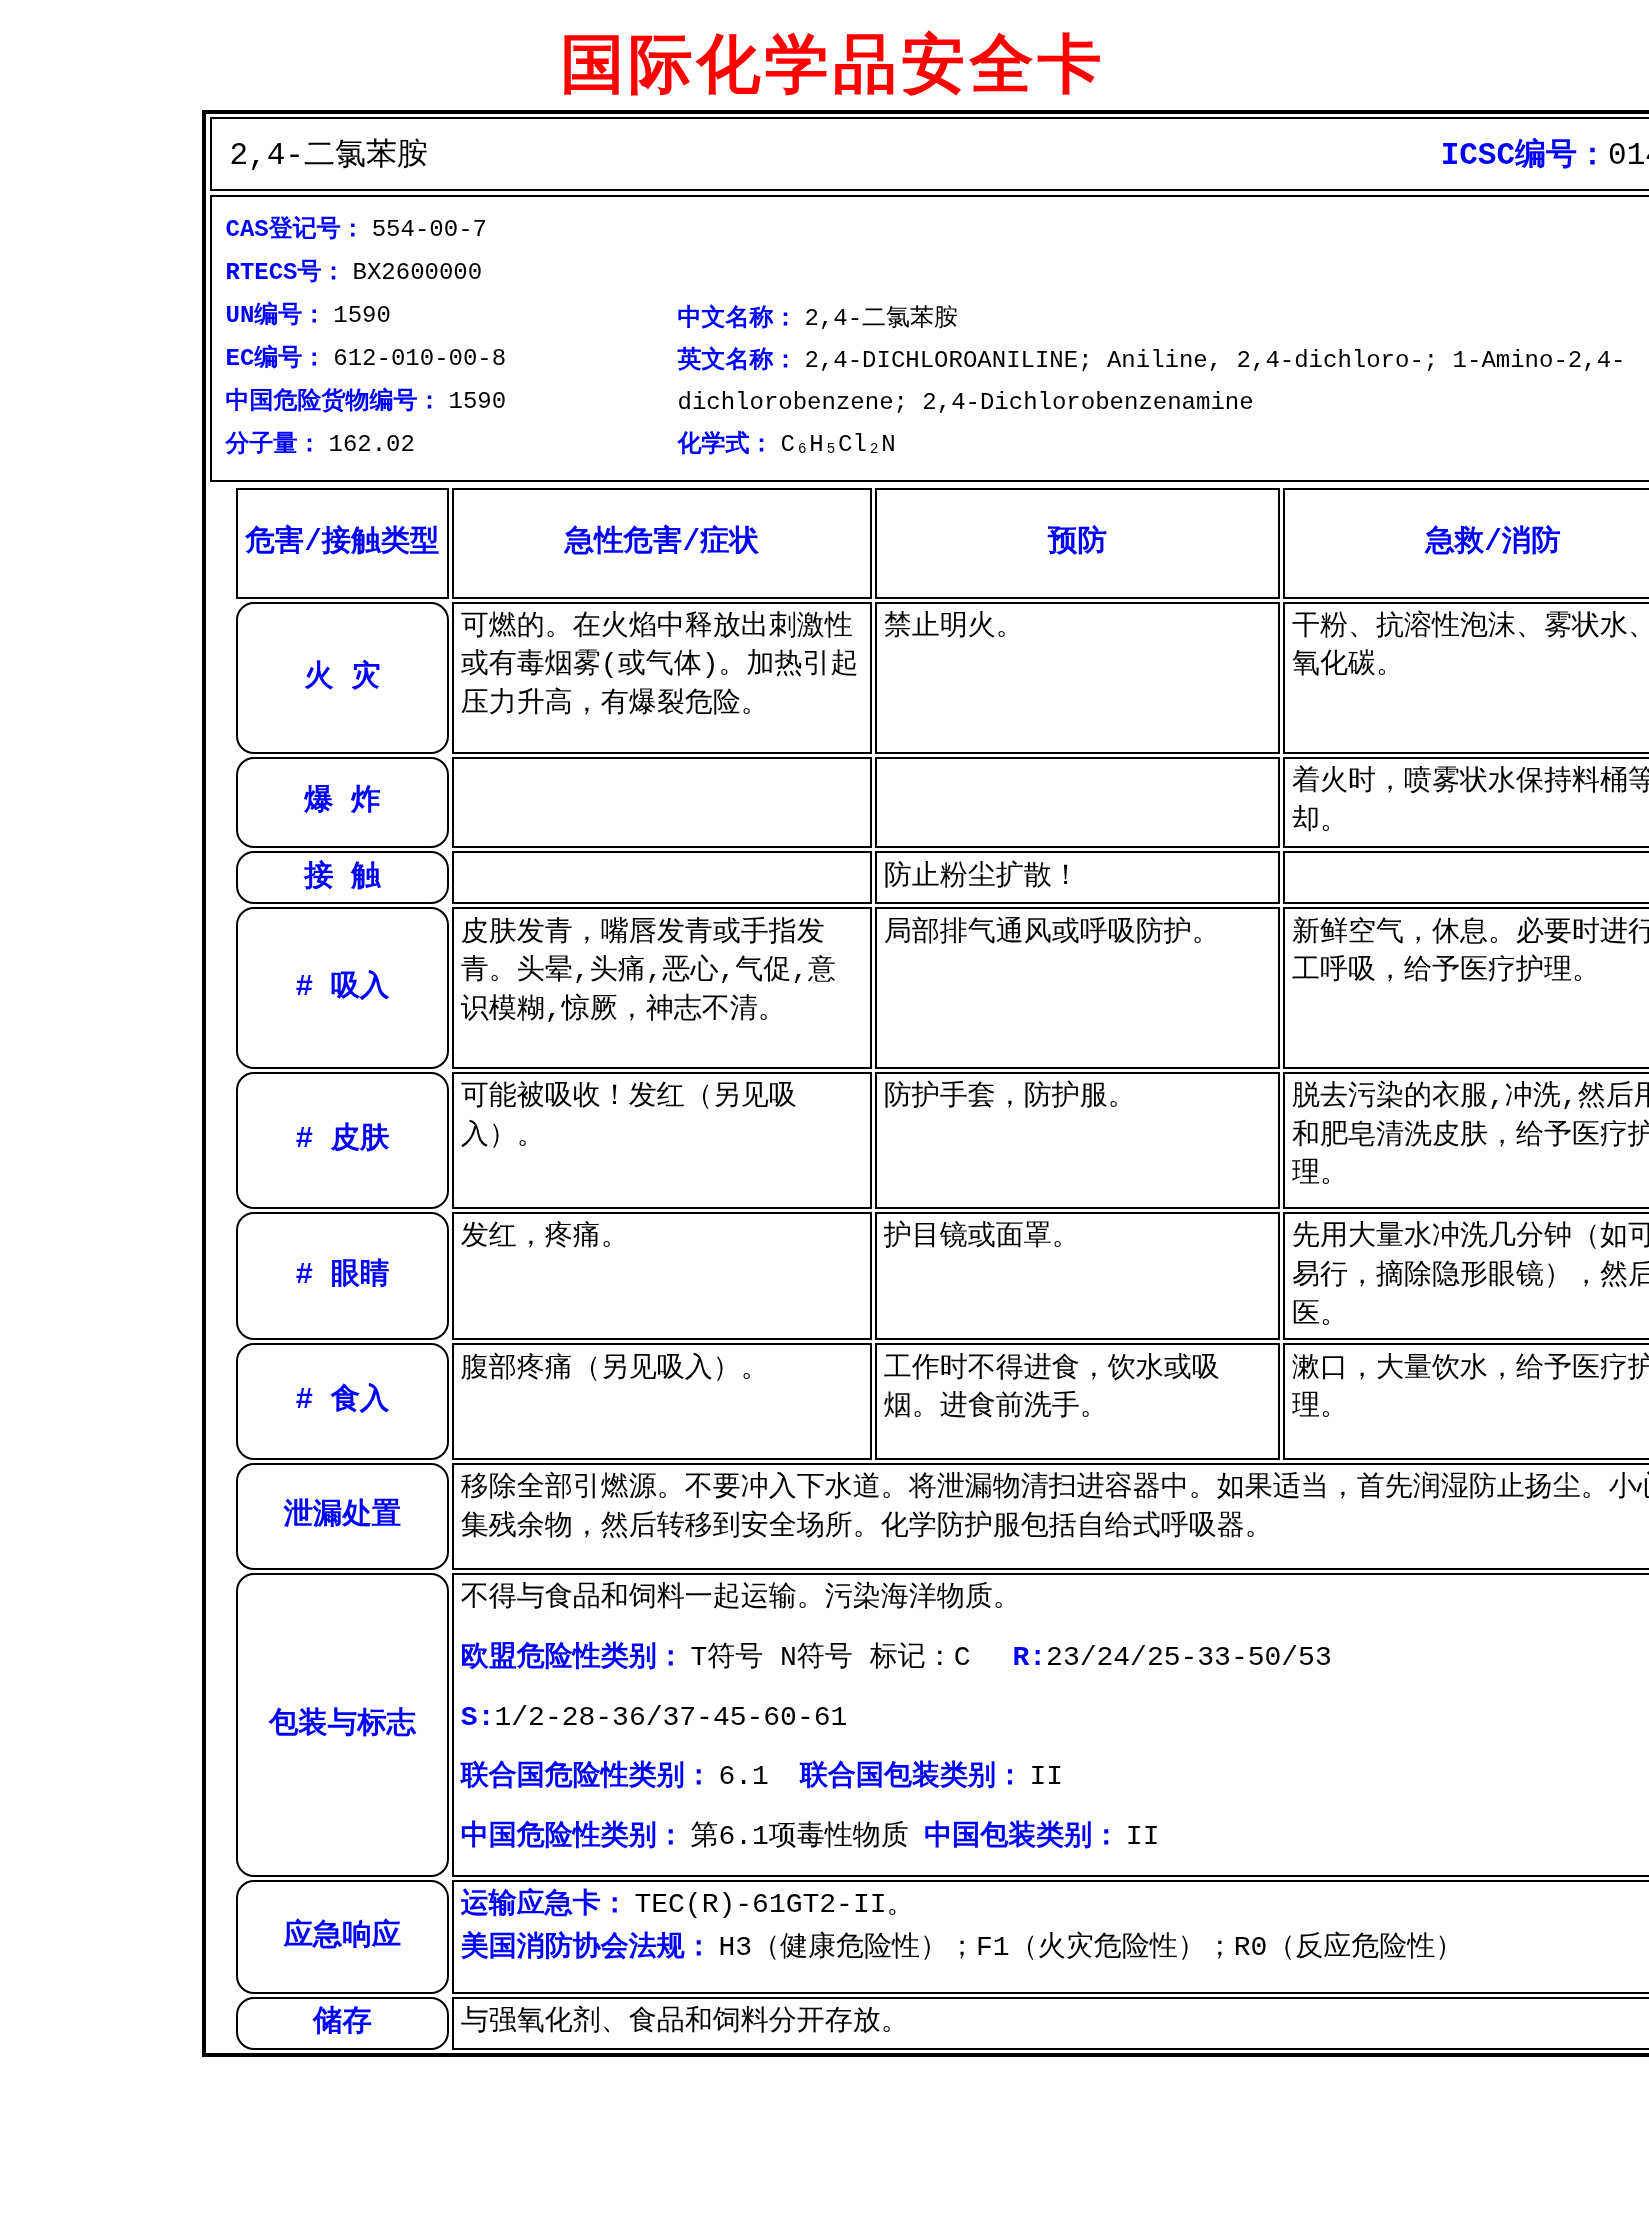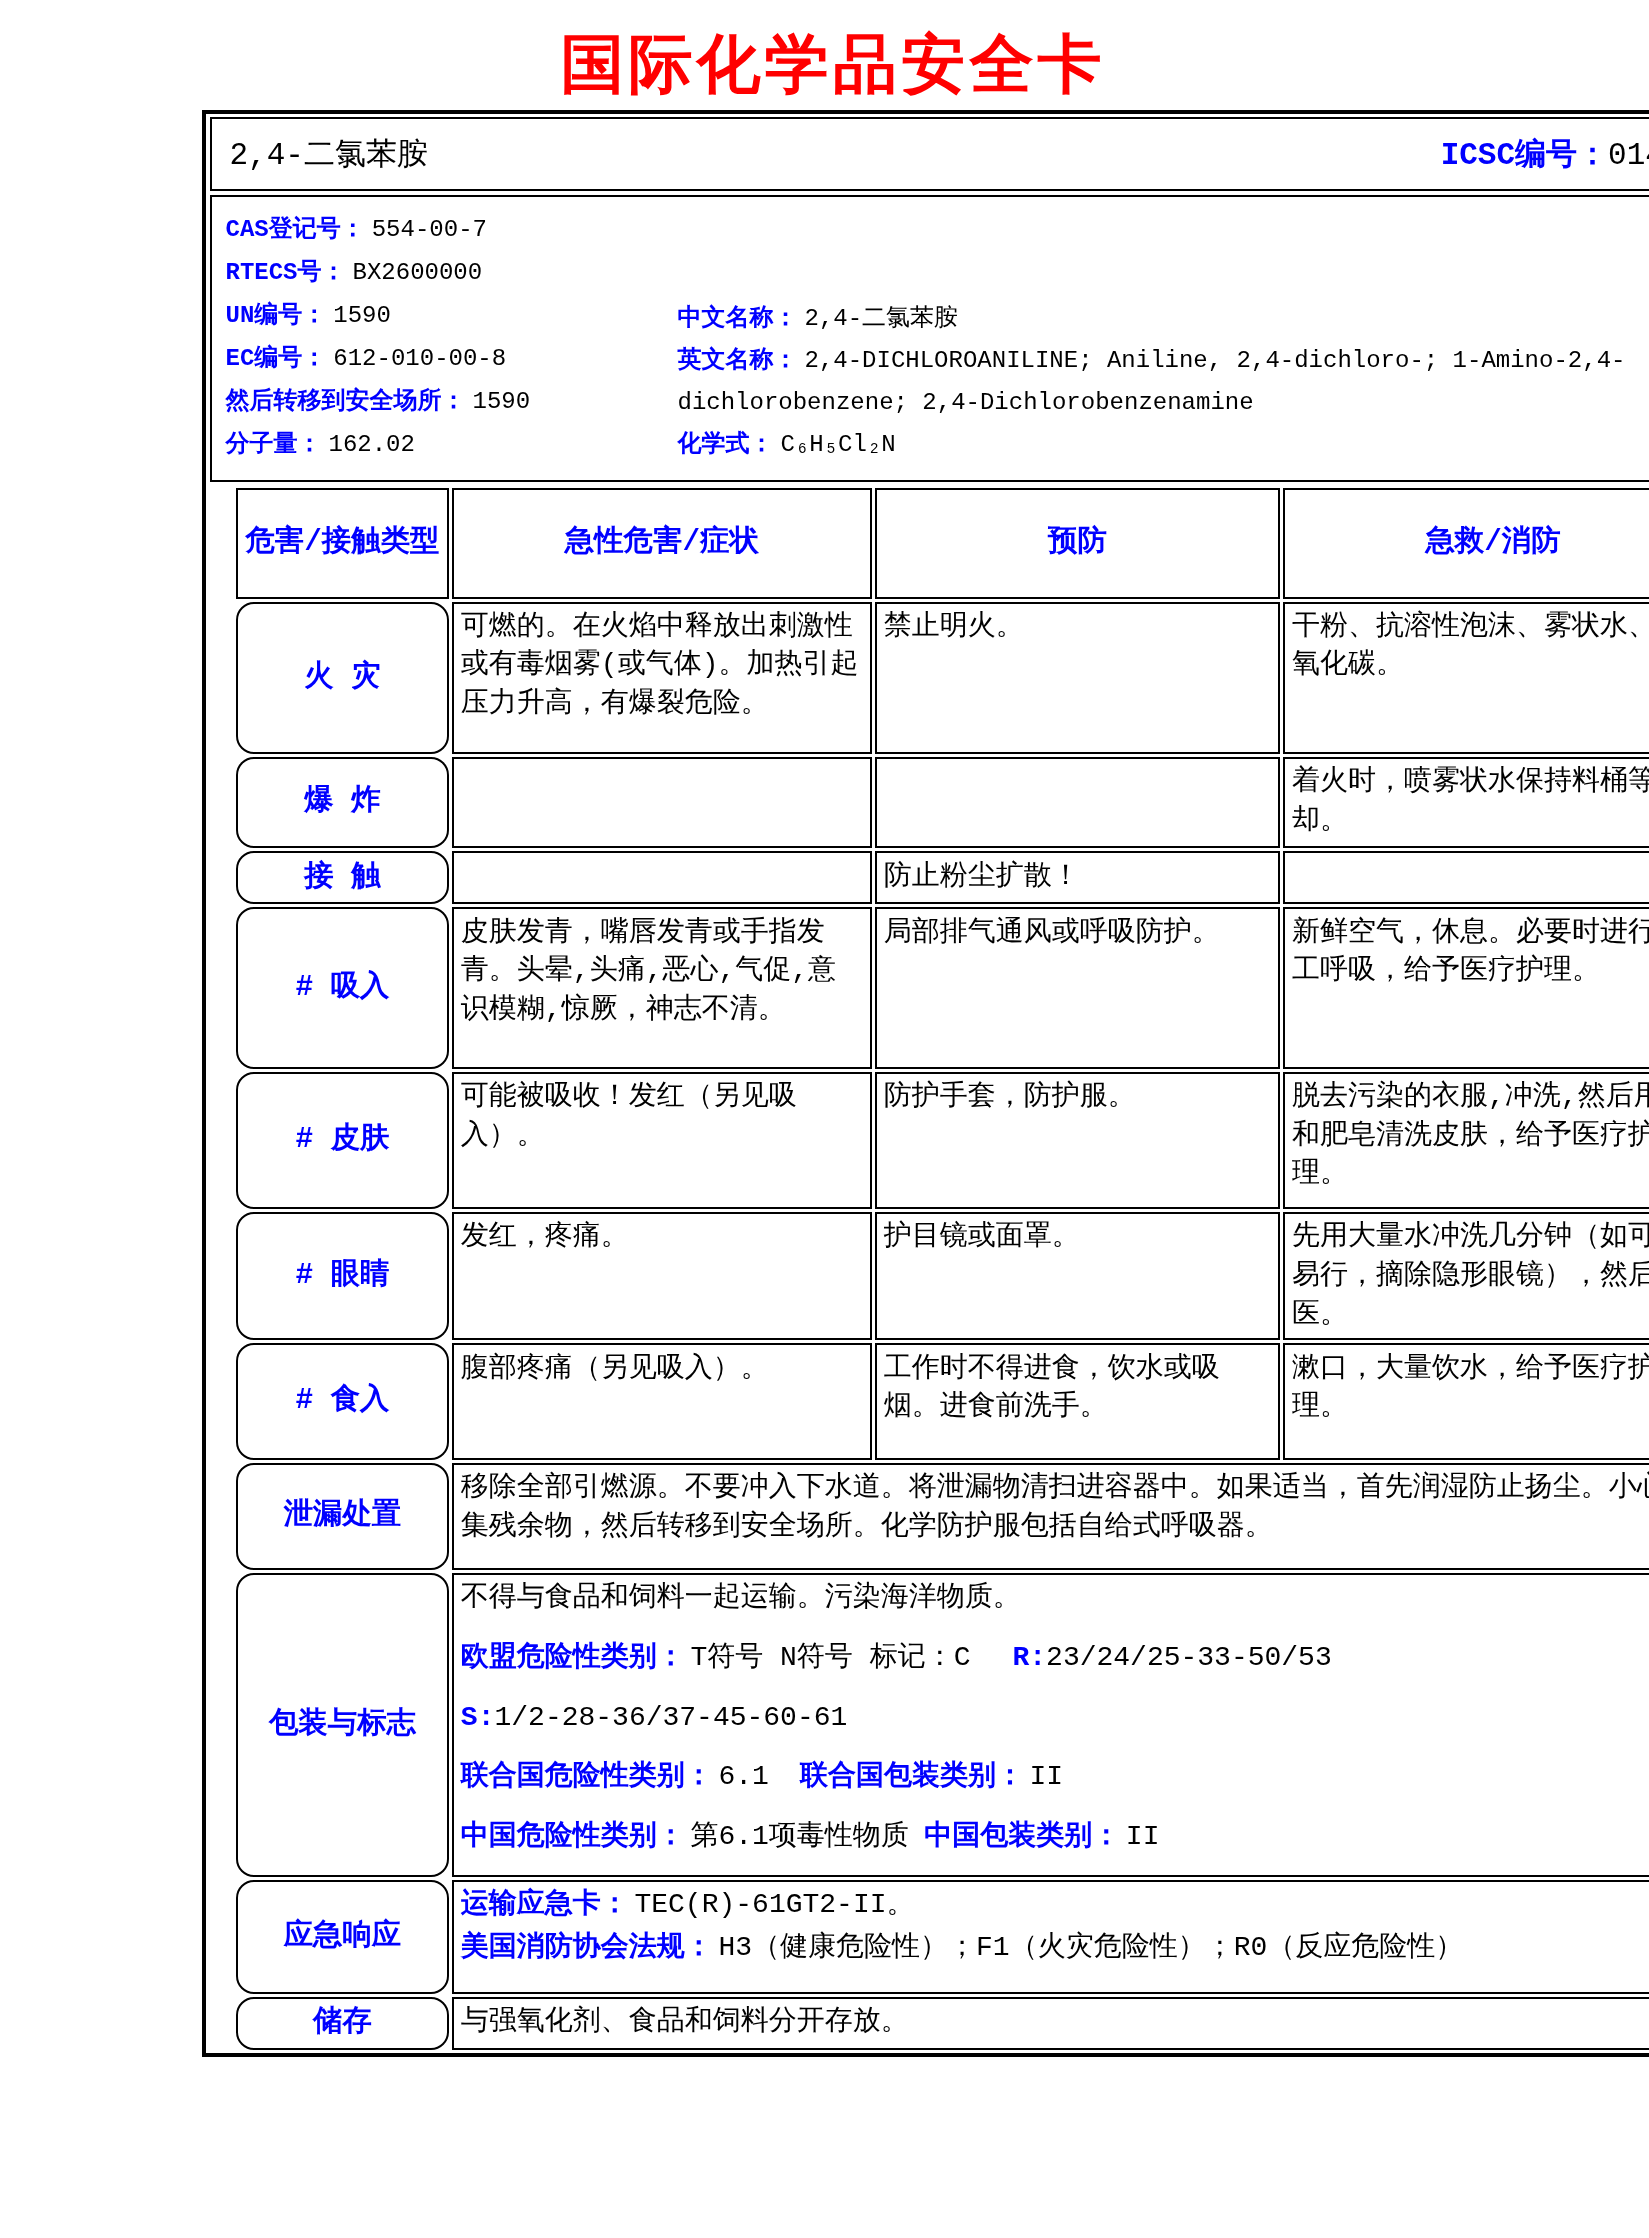--- a/index.html
+++ b/index.html
@@ -139,21 +139,21 @@
       <div class="info-line">
         <span class="lab">RTECS号：</span><span class="val">BX2600000</span>
       </div>
       <div class="info-line">
         <span class="lab">UN编号：</span><span class="val">1590</span>
       </div>
       <div class="info-line">
         <span class="lab">EC编号：</span><span class="val">612-010-00-8</span>
       </div>
       <div class="info-line">
-        <span class="lab">然后转移到安全场所：</span><span class="val">1590</span>
+        <span class="lab">中国危险货物编号：</span><span class="val">1590</span>
       </div>
       <div class="info-line">
         <span class="lab">分子量：</span><span class="val">162.02</span>
       </div>
     </div>
     <div class="info-right">
       <div class="info-line">
         <span class="lab">中文名称：</span><span class="val">2,4-二氯苯胺</span>
       </div>
       <div class="info-line">

